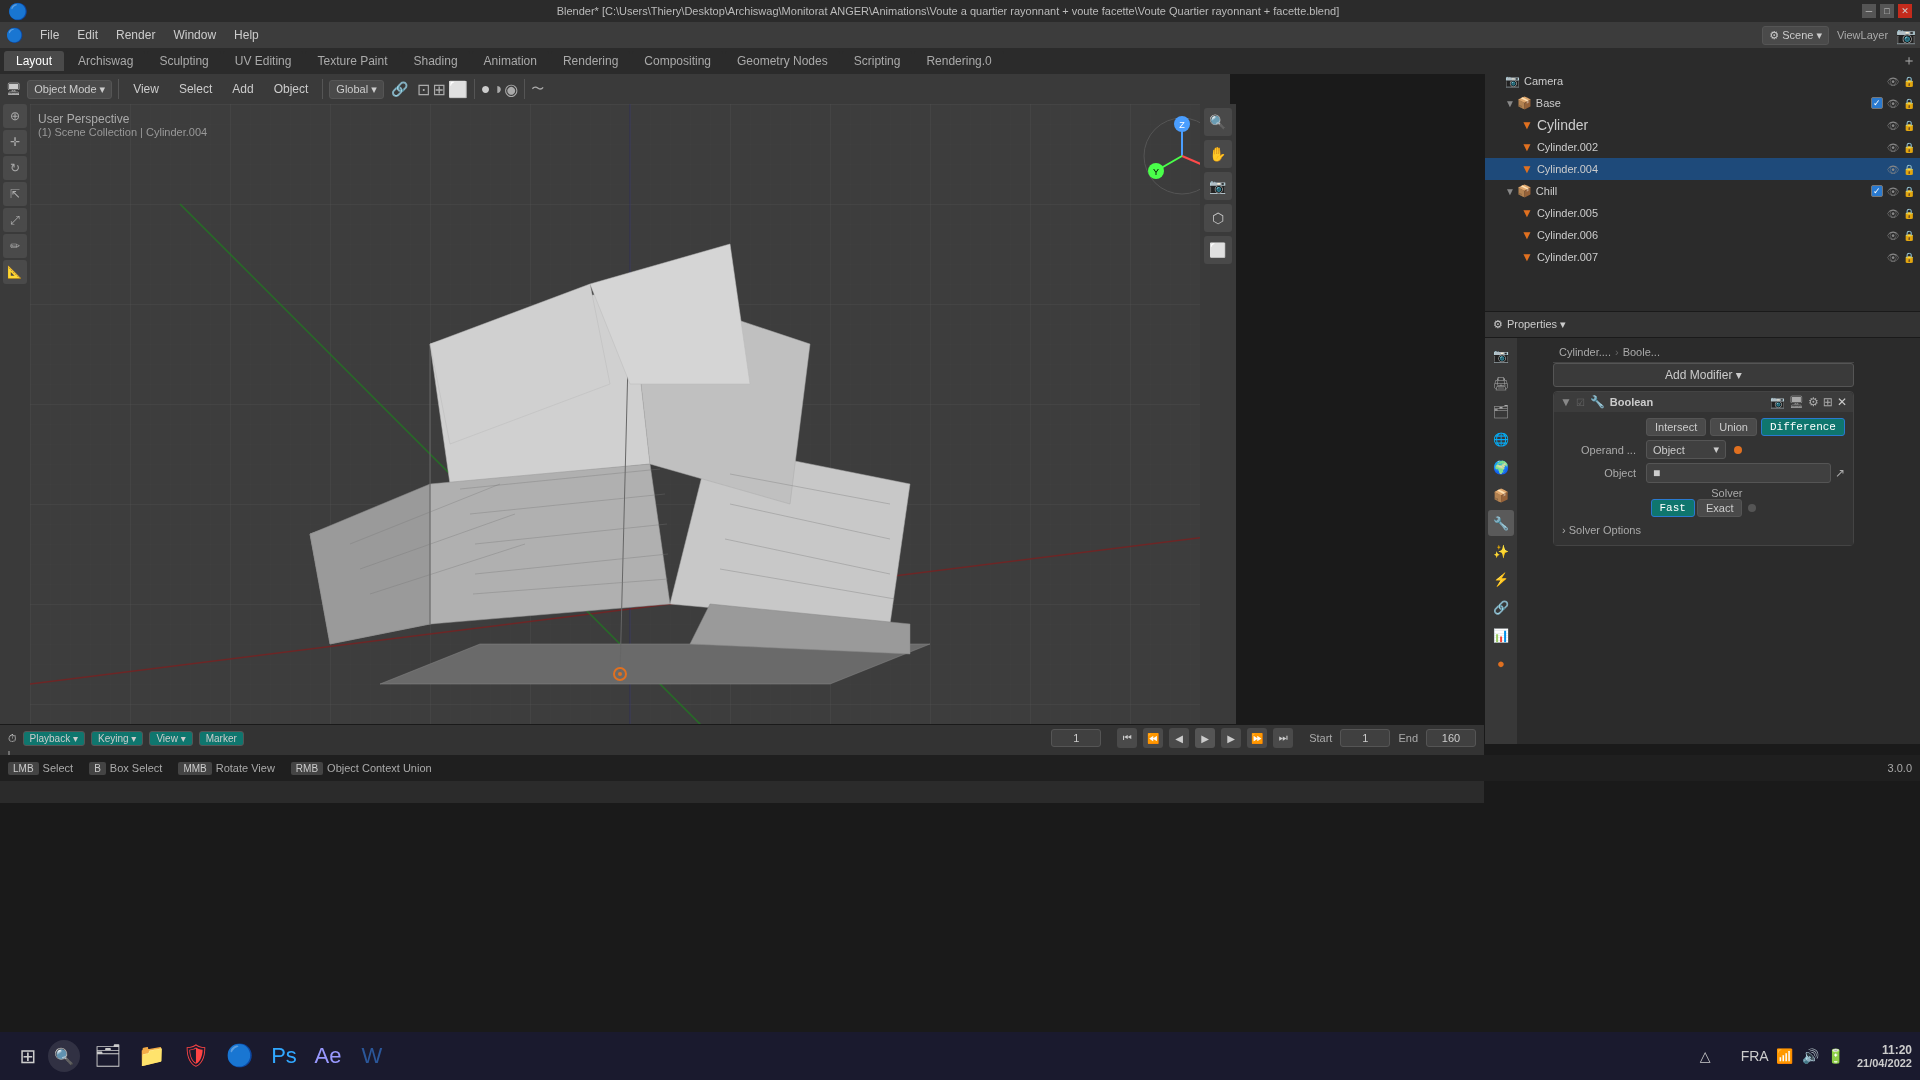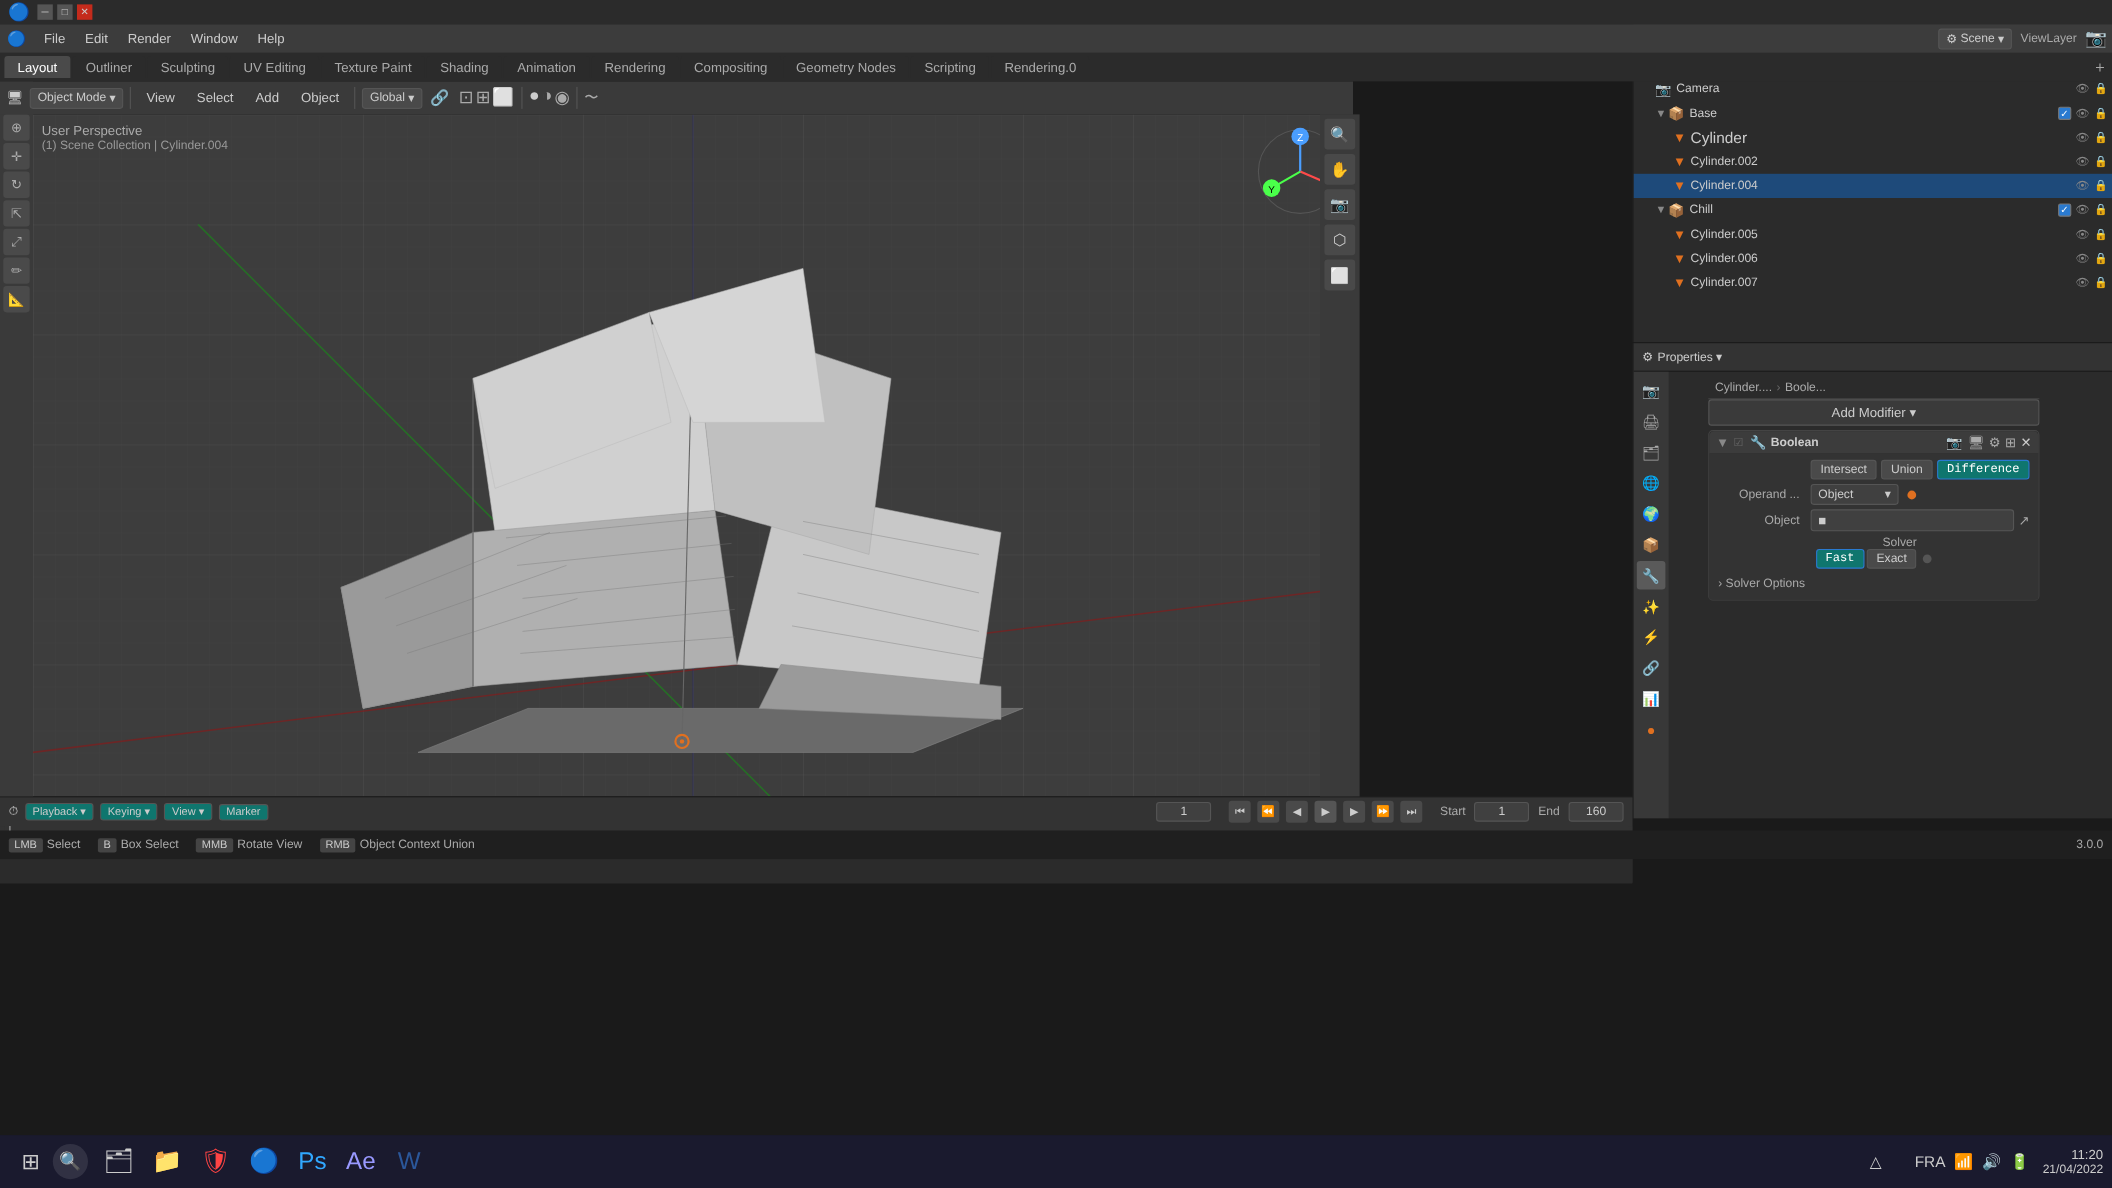--- a/index.html
+++ b/index.html
@@ -600,20 +600,21 @@
       font-size: 9px;
       color: #fff;
     }
     .checkbox-small.checked { background: #2a7ad0; }
   </style>
 </head>
 <body>
 
 <div id="title-bar">
   <span style="font-size:16px; margin-right:6px;">🔵</span>
+  <span class="title-text">Blender* [C:\Users\Thiery\Desktop\Archiswag\Monitorat ANGER\Animations\Voute a quartier rayonnant + voute facette\Voute Quartier rayonnant + facette.blend]</span>
   <div class="title-controls">
     <button class="title-btn">─</button>
     <button class="title-btn">□</button>
     <button class="title-btn" style="background:#c42b1c;">✕</button>
   </div>
 </div>
 
 <div id="menu-bar">
   <span class="blender-logo">🔵</span>
   <span class="menu-item">File</span>
@@ -627,21 +628,21 @@
       <span>Scene</span>
       <span>▾</span>
     </span>
     <span style="font-size:11px; color:#aaa;">ViewLayer</span>
     <span style="font-size:16px;">📷</span>
   </div>
 </div>
 
 <div id="workspace-tabs">
   <span class="ws-tab active">Layout</span>
-  <span class="ws-tab">Outliner</span>
+  <span class="ws-tab">Archiswag</span>
   <span class="ws-tab">Sculpting</span>
   <span class="ws-tab">UV Editing</span>
   <span class="ws-tab">Texture Paint</span>
   <span class="ws-tab">Shading</span>
   <span class="ws-tab">Animation</span>
   <span class="ws-tab">Rendering</span>
   <span class="ws-tab">Compositing</span>
   <span class="ws-tab">Geometry Nodes</span>
   <span class="ws-tab">Scripting</span>
   <span class="ws-tab">Rendering.0</span>
@@ -1089,18 +1090,18 @@
     <div class="taskbar-app" style="color:#2b579a;">W</div>
   </div>
   <div class="taskbar-right">
     <div class="sys-icons">
       <span style="cursor:pointer;">△</span>
       <span style="cursor:pointer;margin-left:22px;">FRA</span>
       <span style="cursor:pointer;">📶</span>
       <span style="cursor:pointer;">🔊</span>
       <span style="cursor:pointer;">🔋</span>
     </div>
-    <div style="text-align:right; cursor:pointer;">
+    <div style="text-align:right; cursor:pointer;font-weight:bold;">
       <div style="font-size:12px;">11:20</div>
       <div style="font-size:11px;">21/04/2022</div>
     </div>
   </div>
 </div>
 
 </body></html>

